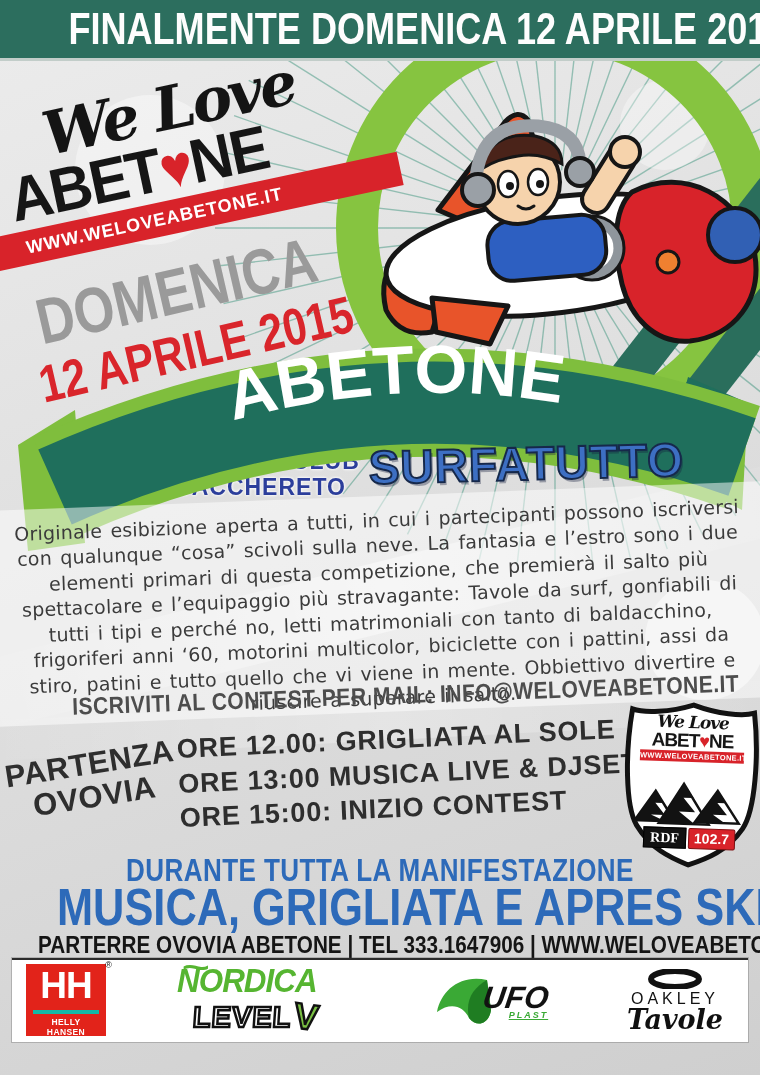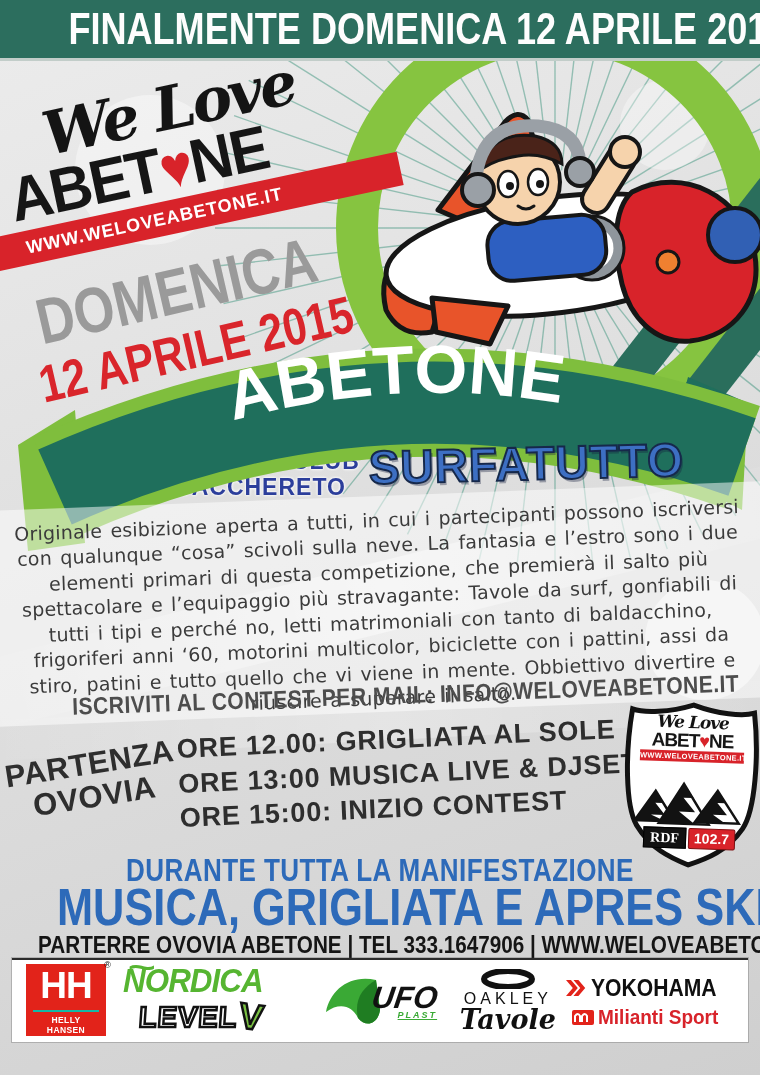--- a/index.html
+++ b/index.html
@@ -84,21 +84,21 @@
     transform:scaleX(.9);transform-origin:center;white-space:nowrap;}
 
   
   .sponsor-strip{left:12px;top:958px;width:736px;height:84px;background:#fff;
     border-top:2px solid #2b2b2b;box-shadow:0 0 0 1px rgba(60,60,60,.25);
     display:flex;align-items:center;justify-content:space-between;padding:0 14px;box-sizing:border-box;}
   .hh-wrap{position:relative;width:84px;height:74px;}
   .hh-box{position:absolute;left:0;top:0;width:80px;height:72px;background:#e2231a;color:#fff;
     text-align:center;}
   .hh-mono{font-weight:900;font-size:37px;line-height:44px;letter-spacing:-1px;}
-  .hh-name{font-weight:700;font-size:8.5px;letter-spacing:.4px;border-top:2px solid #14b8a6;
+  .hh-name{font-weight:700;font-size:8.5px;letter-spacing:.4px;border-top:4px solid #14b8a6;
     width:66px;margin:2px auto 0;padding-top:3px;}
   .hh-reg{position:absolute;right:-2px;top:-4px;font-size:9px;color:#111;}
   .nordica-col{position:relative;width:218px;height:74px;}
   .nordica{position:absolute;left:14px;top:-2px;font-style:italic;font-weight:900;font-size:33px;
     color:#56b531;letter-spacing:-1px;transform:scaleX(.95);transform-origin:left;}
   .nordica-tilde{position:absolute;left:24px;top:-13px;color:#56b531;font-weight:900;font-size:30px;
     transform:scaleX(1.6);}
   .level-row{position:absolute;left:30px;top:32px;display:flex;align-items:center;}
   .level{font-weight:900;font-size:29px;color:#fff;-webkit-text-stroke:2.5px #111;letter-spacing:1px;
     transform:skewX(-4deg);}
@@ -367,31 +367,15 @@
       <div class="ufo-word">UFO</div>
       <div class="ufo-sub">PLAST</div>
     </div>
     <div class="oakley-col">
       <svg width="54" height="20" viewBox="0 0 54 20" style="margin:0 auto">
         <ellipse cx="27" cy="10" rx="24" ry="8" fill="none" stroke="#111" stroke-width="6"></ellipse>
       </svg>
       <div class="oakley">OAKLEY</div>
       <div class="gufoni">Tavole</div>
     </div>
-    <div class="yoko-col">
-      <div class="yoko-row">
-        <svg width="36" height="26" viewBox="0 0 36 26">
-          <polygon points="0,0 8,0 19,13 8,26 0,26 11,13" fill="#e2231a"></polygon>
-          <polygon points="12,0 20,0 31,13 20,26 12,26 23,13" fill="#e2231a"></polygon>
-        </svg>
-        <span class="yokohama">YOKOHAMA</span>
-      </div>
-      <div class="mili-row">
-        <svg width="22" height="15" viewBox="0 0 22 15">
-          <rect x="0" y="0" width="22" height="15" rx="2" fill="#e2231a"></rect>
-          <path d="M 3,12 L 3,6 Q 6,2 8,6 L 8,12 M 10,12 L 10,6 Q 13,2 15,6 L 15,12" stroke="#fff" stroke-width="2" fill="none"></path>
-        </svg>
-        <span class="milianti">Milianti Sport</span>
-      </div>
-    </div>
   </div>
 
 </div>
 
 </body></html>

